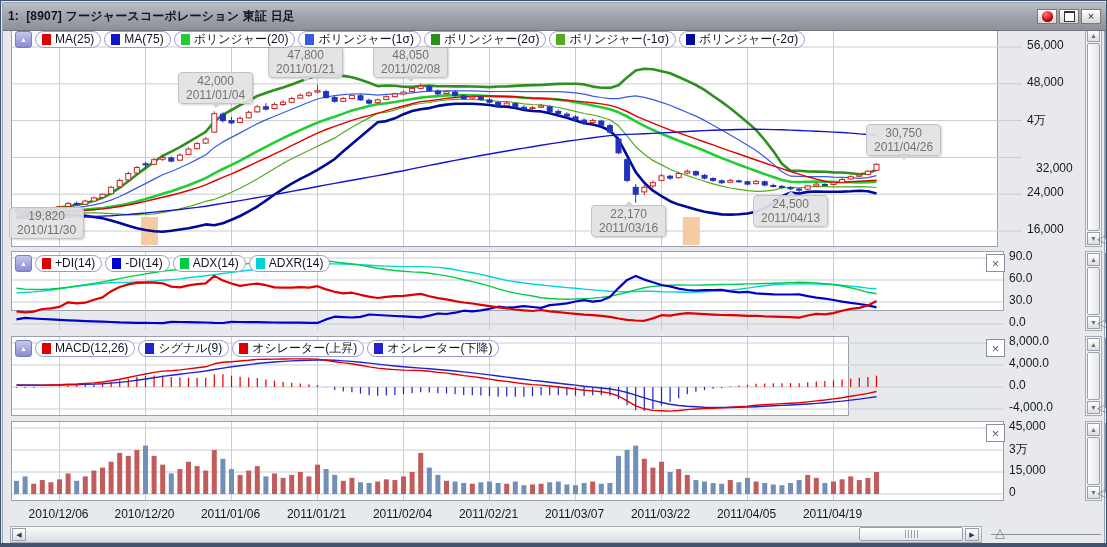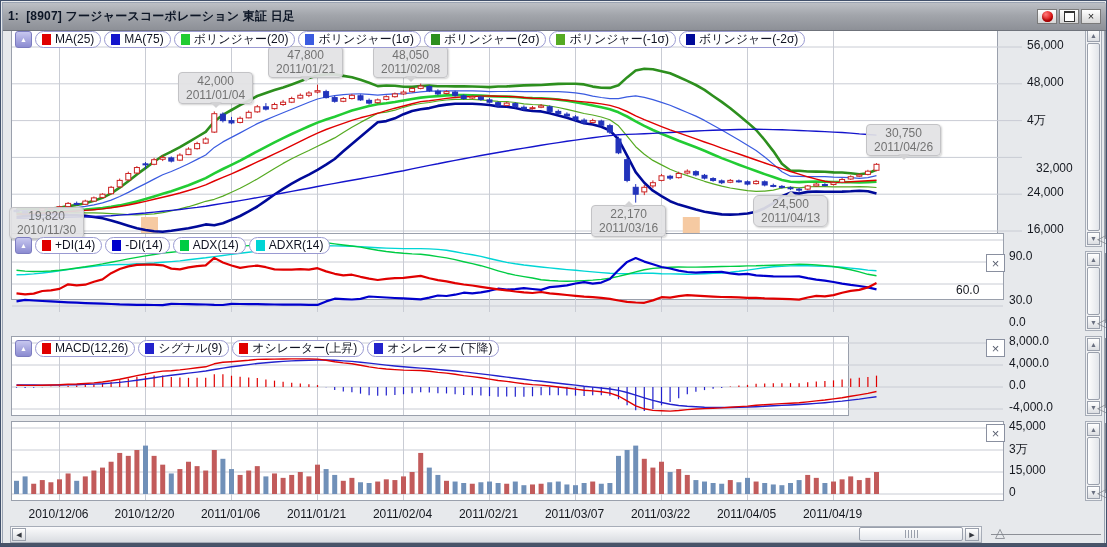--- a/index.html
+++ b/index.html
@@ -540,21 +540,21 @@
       <div class="ytick" style="left: 1026px; top: 184.2px;">24,000</div>
       <div class="ytick" style="left: 1026px; top: 221px;">16,000</div>
       <div class="vscroll" style="left: 1084px; top: 26px; height: 220px;">
         <div class="sb-arrow" style="top: 1px;">▲</div>
         <div class="sb-arrow" style="bottom: 1px;">▼</div>
         <div class="sb-thumb" style="top: 15px; height: 188px;"></div>
       </div>
       <div class="vslider" style="left: 1098px; top: 28px; height: 212px;">
         <div class="vtri">◁</div>
       </div>
-      <div class="panel" style="left: 10px; top: 232px; width: 993px; height: 67px;">
+      <div class="panel" style="left: 10px; top: 250px; width: 993px; height: 60px;">
         <svg width="991" height="78">
           <line x1="0" x2="991" y1="6" y2="6" stroke="#c9ccd4" stroke-width="1"></line>
           <line x1="0" x2="991" y1="28" y2="28" stroke="#c9ccd4" stroke-width="1"></line>
           <line x1="0" x2="991" y1="50" y2="50" stroke="#c9ccd4" stroke-width="1"></line>
           <line x1="0" x2="991" y1="72" y2="72" stroke="#c9ccd4" stroke-width="1"></line>
           <line x1="47.5" x2="47.5" y1="0" y2="78" stroke="#c9ccd4" stroke-width="1"></line>
           <line x1="133.5" x2="133.5" y1="0" y2="78" stroke="#c9ccd4" stroke-width="1"></line>
           <line x1="219.5" x2="219.5" y1="0" y2="78" stroke="#c9ccd4" stroke-width="1"></line>
           <line x1="305.5" x2="305.5" y1="0" y2="78" stroke="#c9ccd4" stroke-width="1"></line>
           <line x1="391.5" x2="391.5" y1="0" y2="78" stroke="#c9ccd4" stroke-width="1"></line>
@@ -582,21 +582,21 @@
             <div class="sw" style="background: rgb(0, 204, 68);"></div>
             <span>ADX(14)</span>
           </div>
           <div class="chip">
             <div class="sw" style="background: rgb(0, 213, 213);"></div>
             <span>ADXR(14)</span>
           </div>
         </div>
       </div>
       <div class="ytick" style="left: 1008px; top: 248px;">90.0</div>
-      <div class="ytick" style="left: 955px; top: 270px; margin-top: 12px;">60.0</div>
+      <div class="ytick" style="left: 1008px; top: 270px;">60.0</div>
       <div class="ytick" style="left: 1008px; top: 292px;">30.0</div>
       <div class="ytick" style="left: 1008px; top: 314px;">0.0</div>
       <div class="xbtn" style="left: 985px; top: 253px;">×</div>
       <div class="vscroll" style="left: 1084px; top: 250px; height: 80px;">
         <div class="sb-arrow" style="top: 1px;">▲</div>
         <div class="sb-arrow" style="bottom: 1px;">▼</div>
         <div class="sb-thumb" style="top: 15px; height: 48px;"></div>
       </div>
       <div class="vslider" style="left: 1098px; top: 252px; height: 72px;">
         <div class="vtri">◁</div>
@@ -899,21 +899,21 @@
       <div class="ann" style="left: 372px; top: 45px;">
         <div>48,050</div>
         <div>2011/02/08</div>
         <div class="tail-down"></div>
       </div>
       <div class="ann" style="left: 833px; top: 123px; margin-left: 32px;">
         <div>30,750</div>
         <div>2011/04/26</div>
         <div class="tail-down"></div>
       </div>
-      <div class="ann" style="left: 752px; top: 194px; border-radius: 6px;">
+      <div class="ann" style="left: 752px; top: 194px;">
         <div>24,500</div>
         <div>2011/04/13</div>
         <div class="tail-up"></div>
       </div>
       <div class="ann" style="left: 590px; top: 204px;">
         <div>22,170</div>
         <div>2011/03/16</div>
         <div class="tail-up"></div>
       </div>
       <div class="ann" style="left: 8px; top: 206px;">

